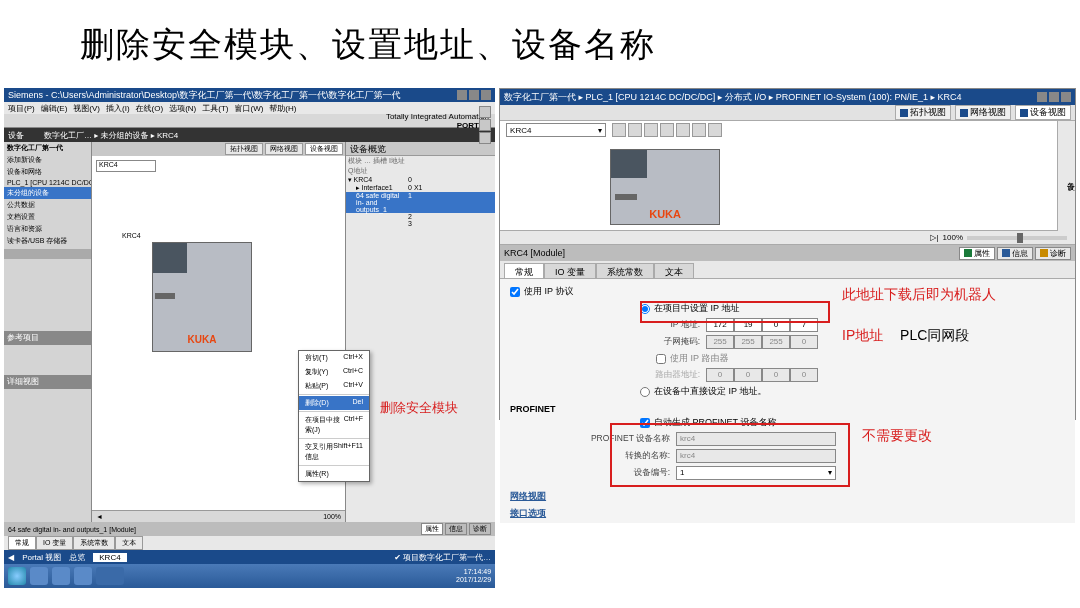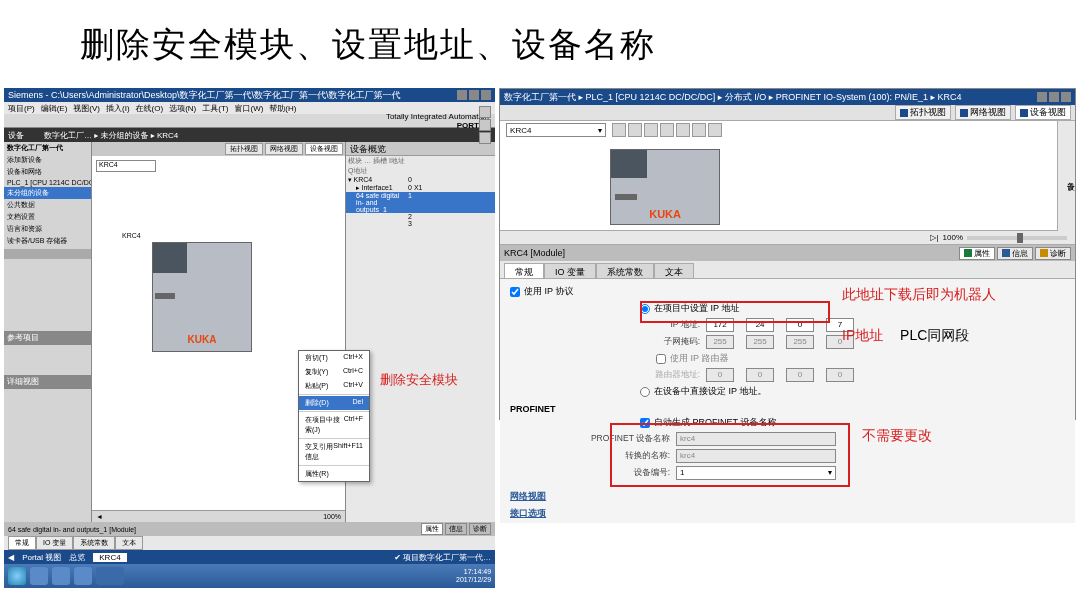--- a/index.html
+++ b/index.html
@@ -28,21 +28,21 @@
   .tia-right { width:150px; background:#e8e8e8; border-left:1px solid #888; display:flex; flex-direction:column; }
   .overview-hdr { height:14px; background:#c8c8c8; border-bottom:1px solid #999; padding:1px 4px; }
   .ov-table { font-size:7px; }
   .ov-row { display:flex; padding:0 2px; }
   .ov-row.sel { background:#3874c7; color:#fff; }
   .ov-row span:first-child { width:60px; }
   .ctx-menu { position:absolute; left:294px; top:262px; width:72px; background:#fff; border:1px solid #666; box-shadow:2px 2px 4px rgba(0,0,0,0.3); font-size:7px; z-index:5; }
   .ctx-item { padding:2px 6px; display:flex; justify-content:space-between; }
   .ctx-item.sel { background:#3874c7; color:#fff; }
   .ctx-sep { height:1px; background:#ccc; margin:1px 0; }
-  .anno-red { color:#d81e1e; font-size:13px; position:absolute; font-weight:500; }
+  .anno-red { color:#d81e1e; font-size:13px; position:absolute; font-weight:500;margin-top:28px; }
   .tia-status { height:14px; background:#1a4a8a; color:#fff; display:flex; align-items:center; gap:8px; padding:0 4px; font-size:8px; }
   .taskbar { height:24px; background:linear-gradient(#4a7ab8,#2a5a98); display:flex; align-items:center; gap:4px; padding:0 4px; }
   .tb-ico { width:18px; height:18px; background:#5a8ac8; border-radius:3px; }
   .tb-time { margin-left:auto; color:#fff; font-size:7px; text-align:right; line-height:1.1; }
   
   .pane-right { width:578px; height:332px; background:#fff; position:relative; font-size:10px; color:#000; border:1px solid #888; }
   .pr-title { height:16px; background:#1a4a8a; color:#fff; display:flex; align-items:center; justify-content:space-between; padding:0 4px; font-size:9px; }
   .pr-toolbar { height:16px; background:#e2e2e2; border-bottom:1px solid #aaa; display:flex; justify-content:flex-end; gap:4px; padding:0 4px; align-items:center; font-size:9px; }
   .pr-toolbar .tb-btn { background:#f0f0f0; border:1px solid #aaa; padding:0 4px; display:flex; align-items:center; gap:2px; }
   .pr-canvas-row { height:110px; display:flex; }
@@ -62,21 +62,21 @@
   .props-hdr .left { font-size:9px; }
   .props-hdr .rtabs { display:flex; gap:2px; font-size:8px; }
   .props-hdr .rtab { border:1px solid #888; background:#e8e8e8; padding:0 4px; display:flex; align-items:center; gap:2px; }
   .props-hdr .rtab.active { background:#fff; }
   .props-tabs { height:18px; background:#e8e8e8; border-bottom:1px solid #aaa; display:flex; gap:0; font-size:9px; padding-left:4px; }
   .props-tabs .tab { padding:2px 10px; border:1px solid #aaa; border-bottom:none; background:#d8d8d8; margin-top:2px; }
   .props-tabs .tab.active { background:#fff; }
   .props-body { padding:6px 10px 6px 40px; background:#f4f4f4; height:244px; position:relative; }
   .fld-row { display:flex; align-items:center; margin:3px 0; font-size:9px; gap:6px; }
   .fld-label { width:130px; text-align:right; color:#444; font-size:8.5px; }
-  .ip-group { display:flex; gap:12px; }
+  .ip-group { display:flex; gap:0; }
   .ip-oct { width:28px; height:14px; border:1px solid #888; background:#fff; text-align:center; font-size:8px; line-height:12px; }
   .ip-oct.dis { background:#e8e8e8; color:#888; }
   .radio-lbl { display:flex; align-items:center; gap:4px; font-size:9px; }
   .radio-lbl input { width:10px; height:10px; }
   .cb-lbl { display:flex; align-items:center; gap:4px; font-size:9px; }
   .cb-lbl input { width:10px; height:10px; }
   .txtfield { height:14px; border:1px solid #888; background:#fff; font-size:8px; padding:0 3px; line-height:12px; }
   .txtfield.dis { background:#e8e8e8; color:#888; }
   .section-h { font-weight:bold; font-size:9px; margin:6px 0 2px -30px; }
   .section-h.link { color:#2a5a98; text-decoration:underline; margin-top:10px; }
@@ -348,21 +348,21 @@
           </label>
       <div style="margin-left:100px;margin-top:4px">
         <label class="radio-lbl">
               <input type="radio" checked="" style="">
               <span>在项目中设置 IP 地址</span>
             </label>
         <div class="fld-row">
           <span class="fld-label" style="width:60px">IP 地址:</span>
           <div class="ip-group">
             <div class="ip-oct">172</div>
-                <div class="ip-oct">24</div>
+                <div class="ip-oct">19</div>
                 <div class="ip-oct">0</div>
                 <div class="ip-oct">7</div>
           </div>
         </div>
         <div class="fld-row">
           <span class="fld-label" style="width:60px">子网掩码:</span>
           <div class="ip-group">
             <div class="ip-oct dis">255</div>
                 <div class="ip-oct dis">255</div>
                 <div class="ip-oct dis">255</div>

